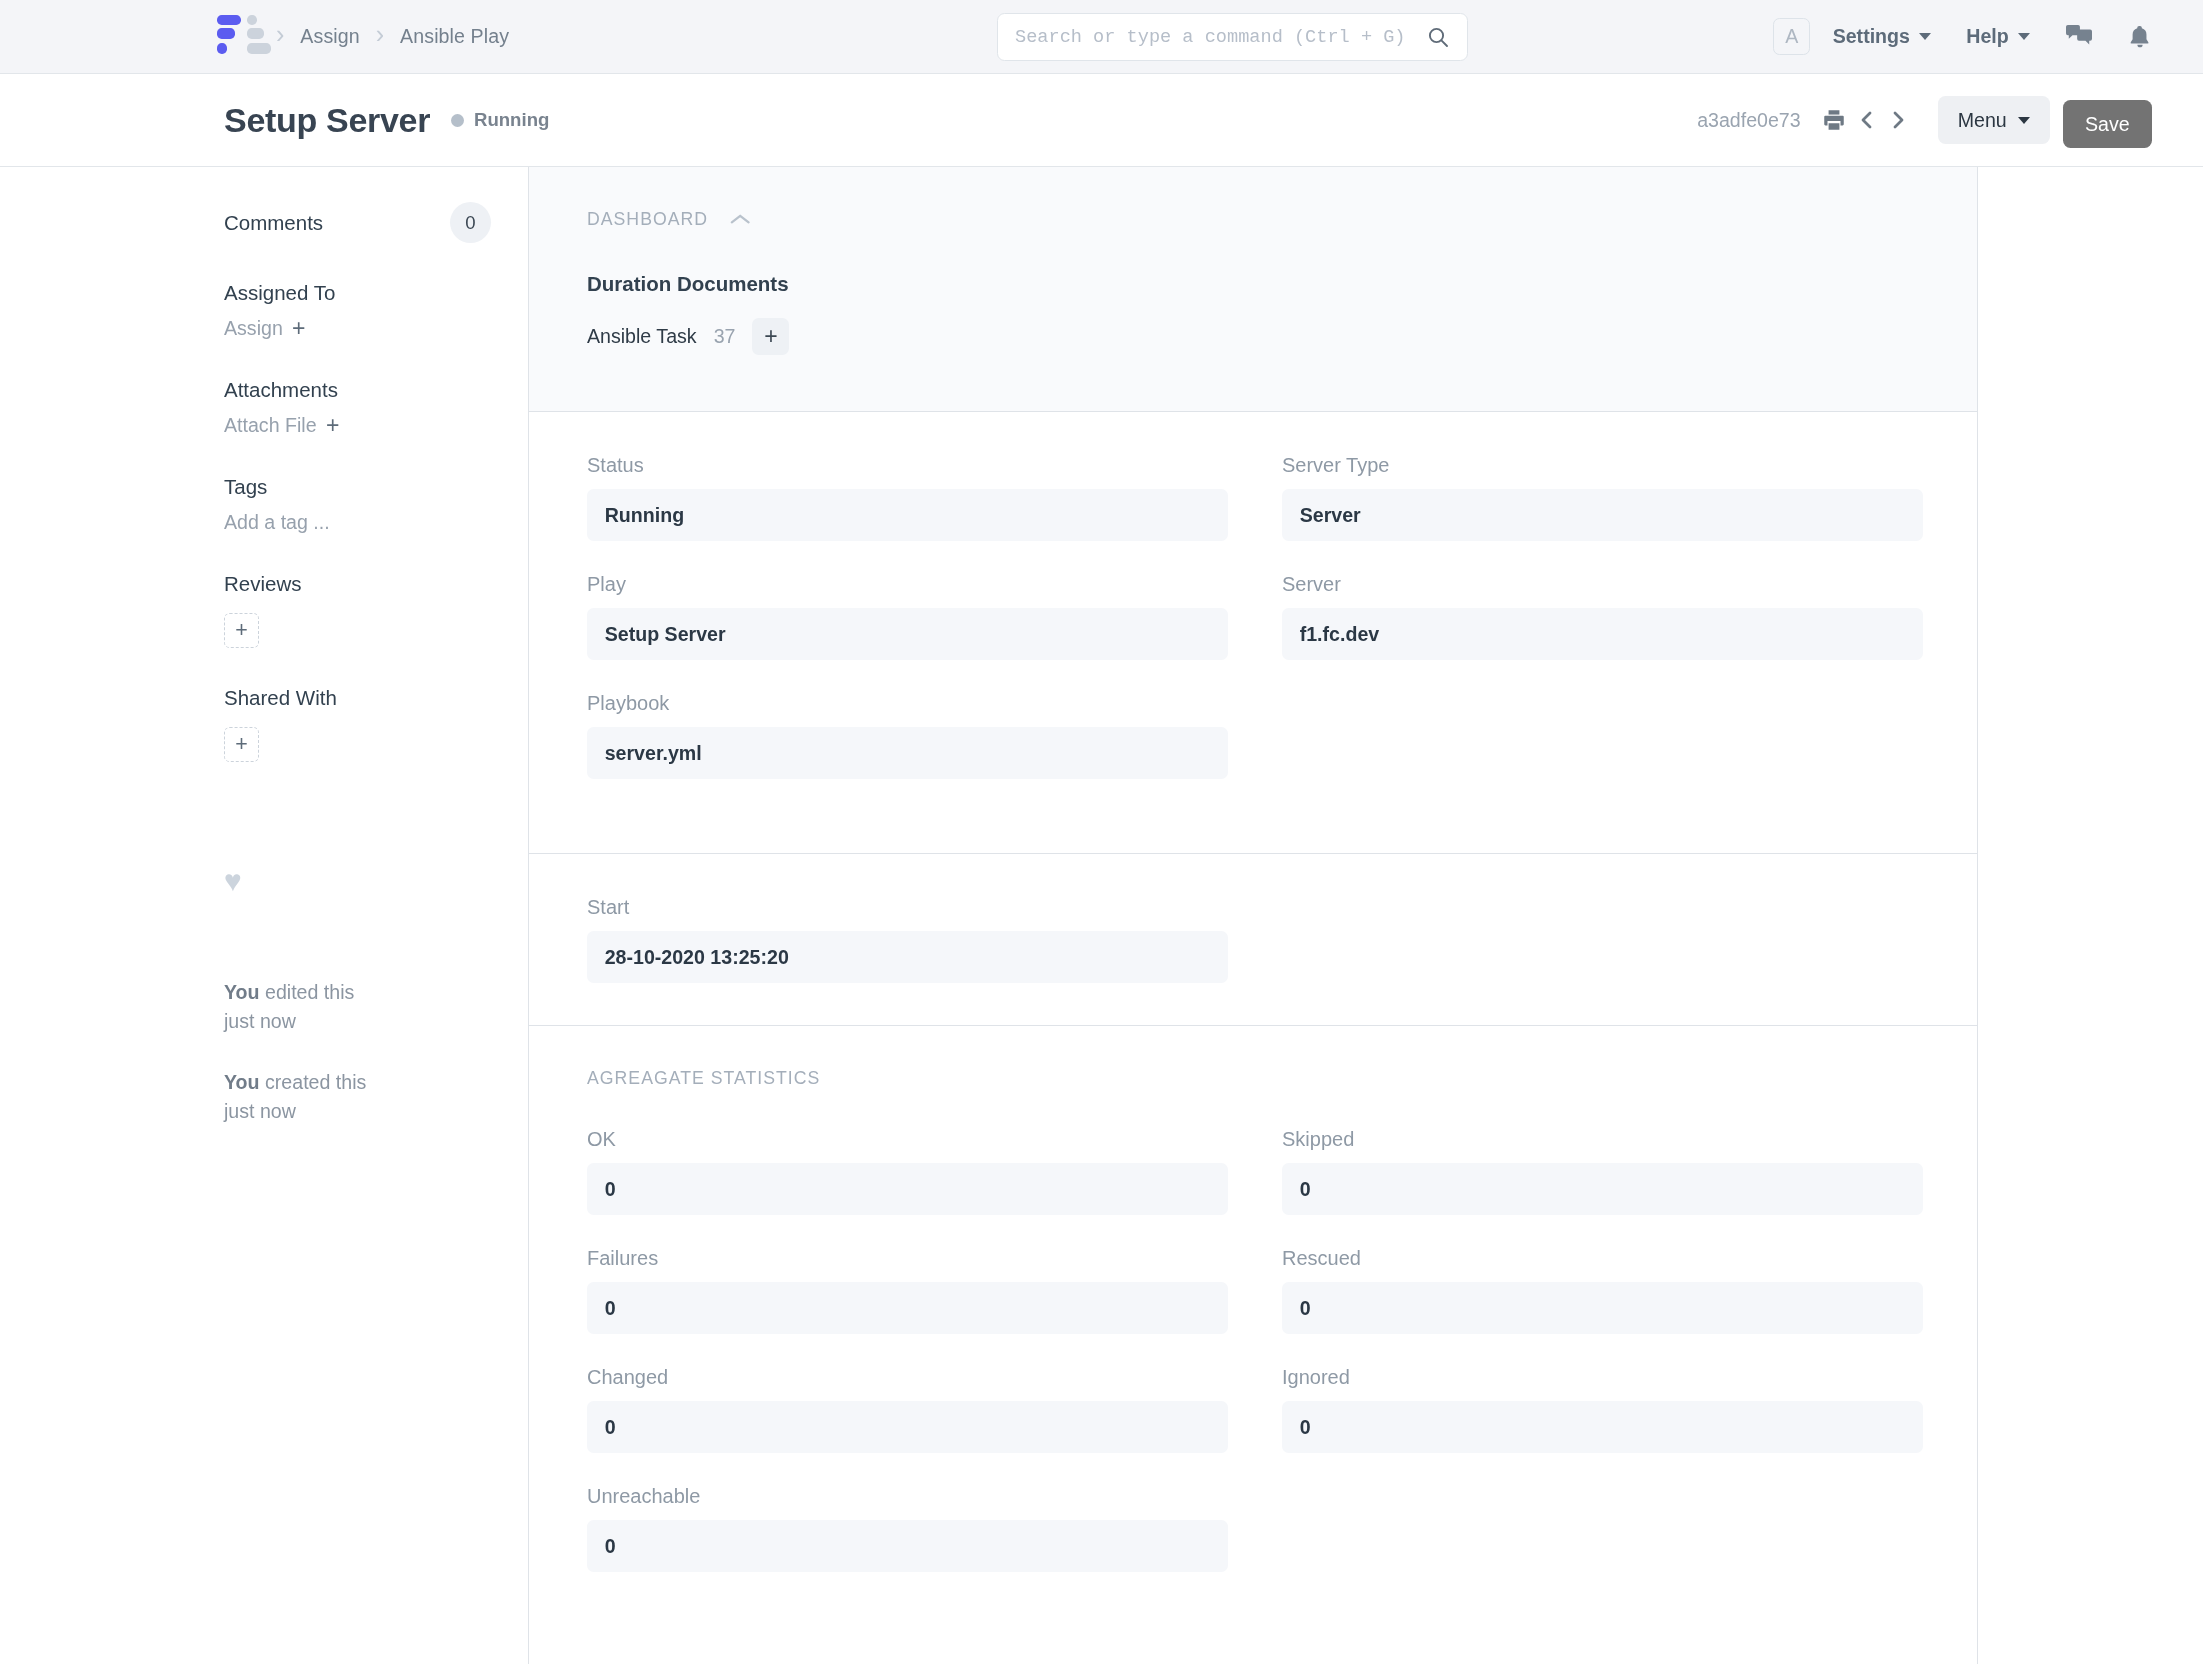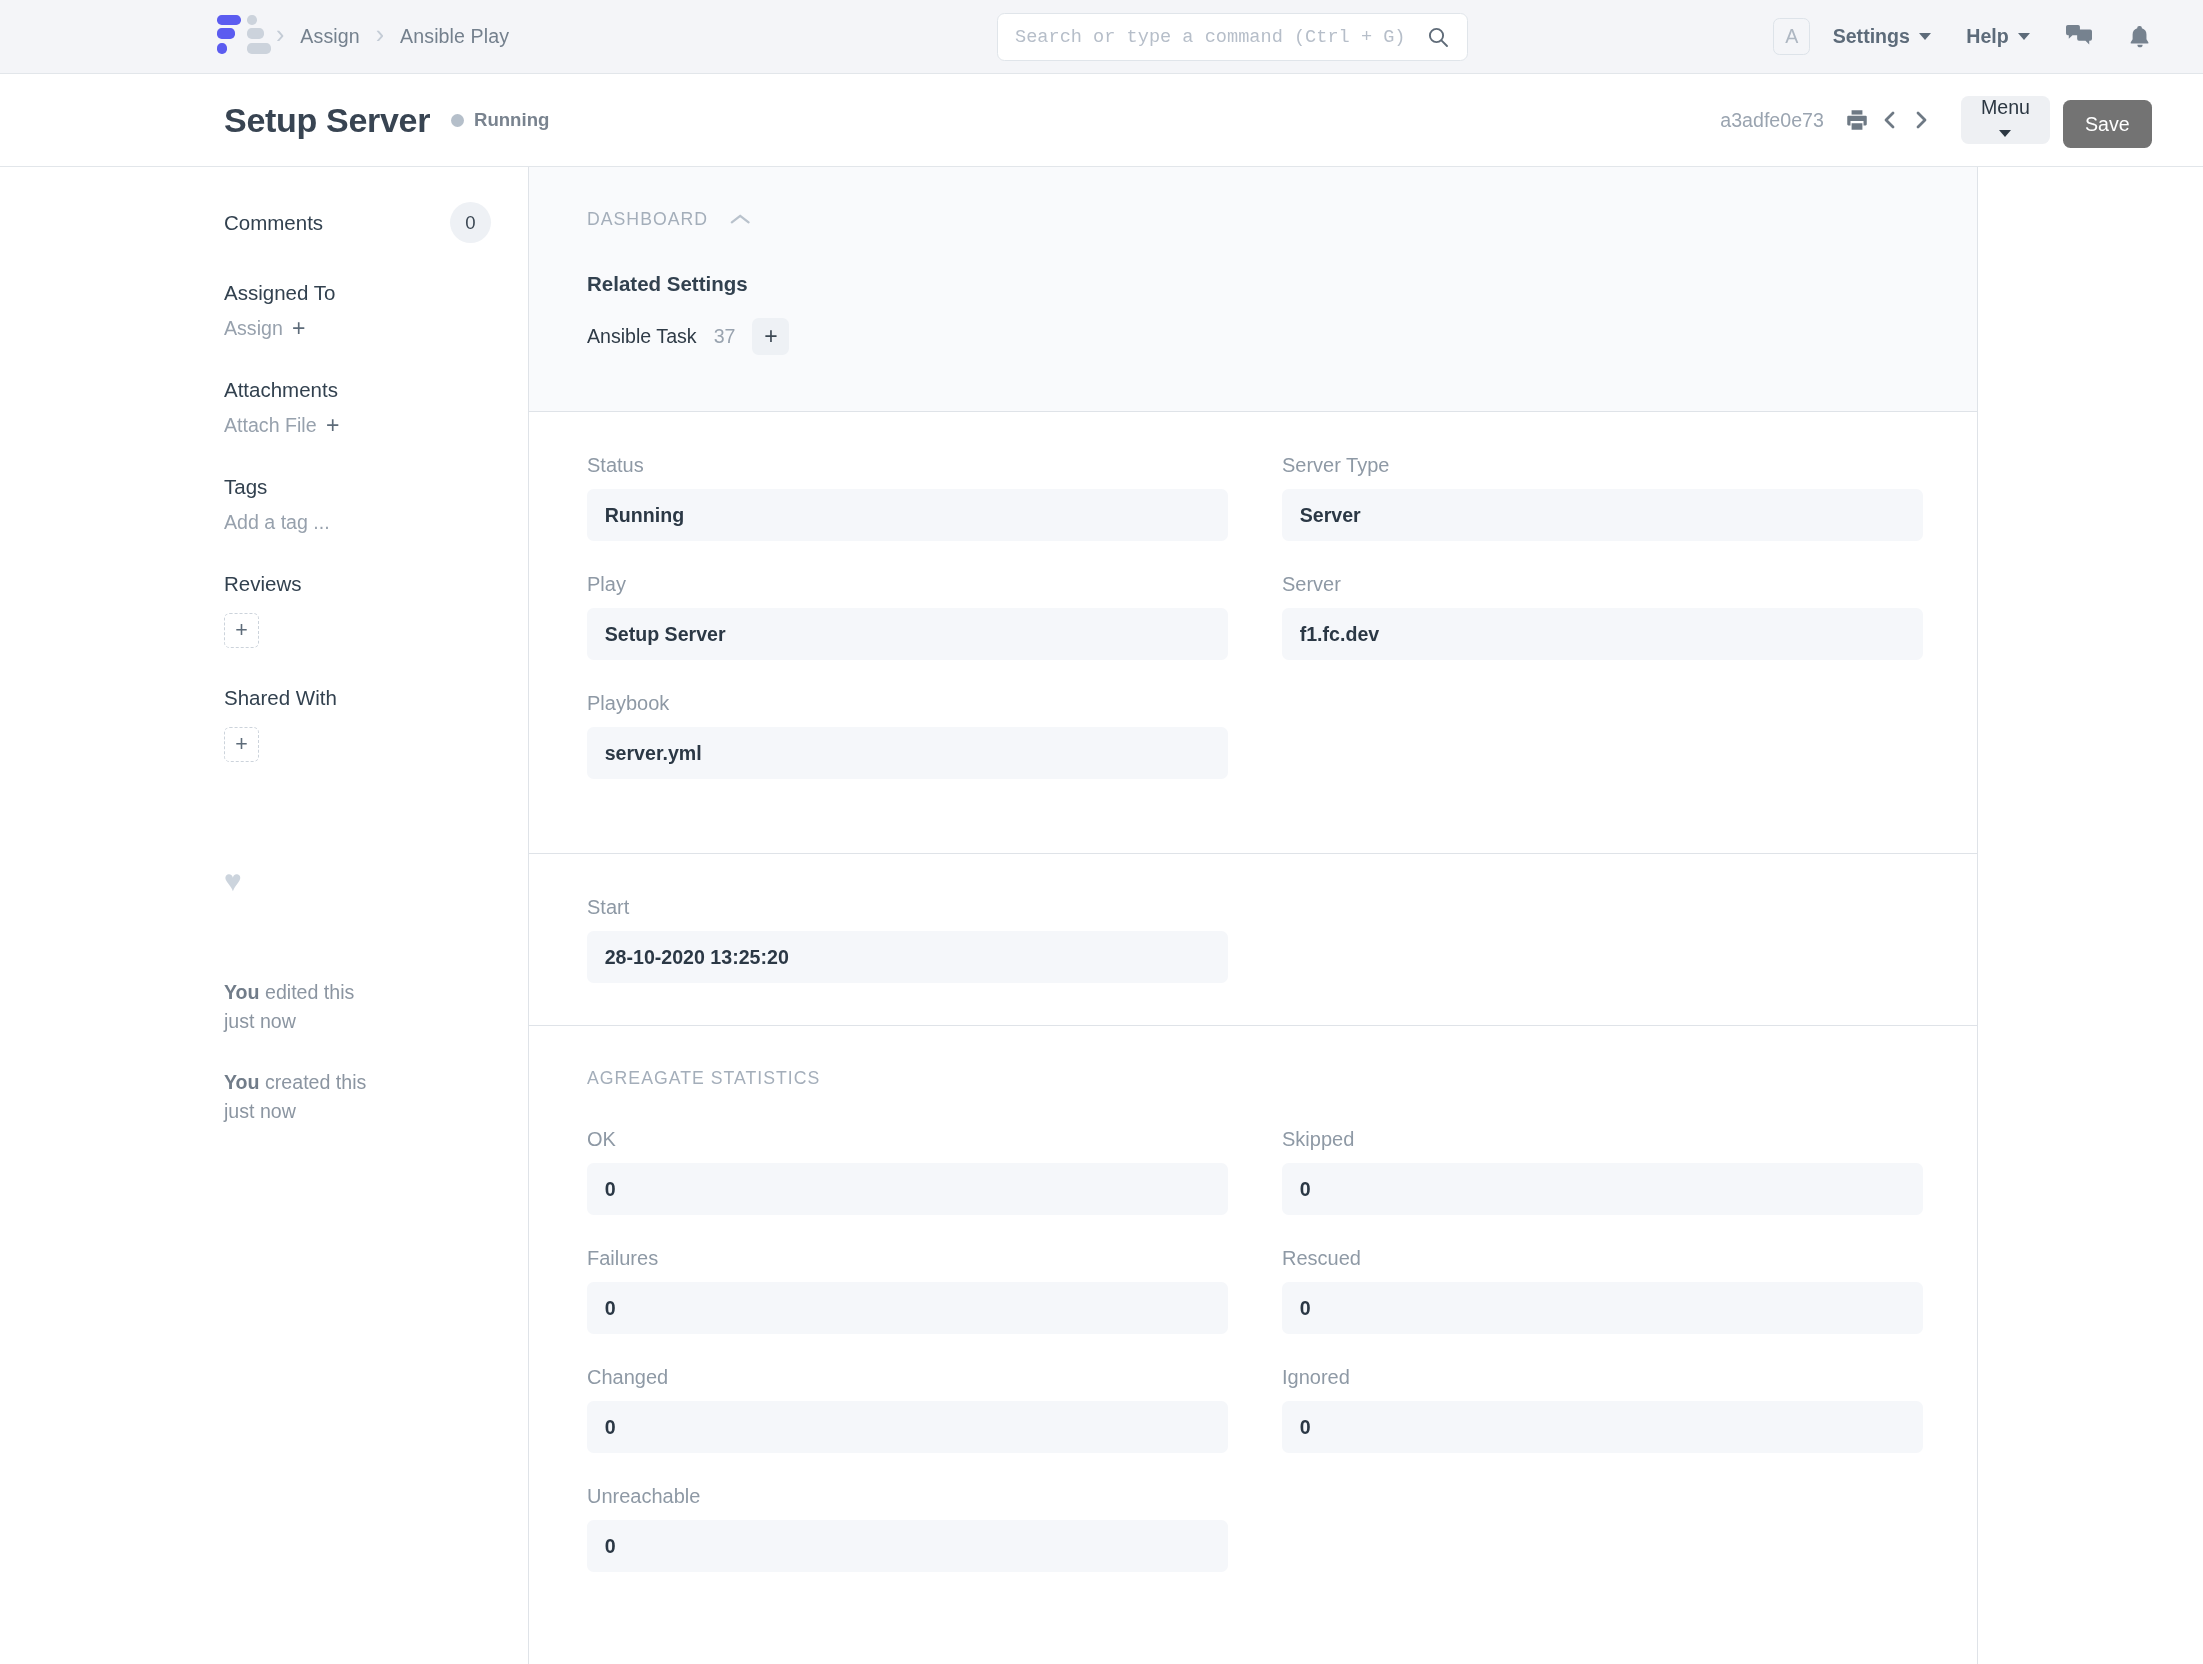--- a/index.html
+++ b/index.html
@@ -160,21 +160,20 @@
   .menu-btn {
     height: 48px;
     background: #eef0f3;
     border: 0; border-radius: 7.5px;
     padding: 0 19.6px;
     display: flex; align-items: center; gap: 11.2px;
     font-family: "Liberation Sans", sans-serif;
     font-size: 19.6px; color: #2c3742;
     margin-left: 20.5px;
     cursor: pointer;
-    flex-direction: column;
   }
   .menu-btn .caret { border-top-color: #2c3742; }
   .save-btn {
     height: 48px;
     background: #737373;
     border: 0; border-radius: 7.5px;
     padding: 0 22.4px;
     font-family: "Liberation Sans", sans-serif;
     font-size: 19.6px; color: #fff;
     margin-left: 13px;
@@ -476,21 +475,21 @@
 
     <div class="sect dash">
       <div class="sect-label">
         <span>DASHBOARD</span>
         <span class="collapse-chev">
           <svg width="22.4" height="15" viewBox="0 0 24 16" fill="none" stroke="currentColor" stroke-width="2.4" stroke-linecap="round" stroke-linejoin="round">
             <polyline points="3,11 12,4 21,11"></polyline>
           </svg>
         </span>
       </div>
-      <div class="rel-title">Related Settings</div>
+      <div class="rel-title">Duration Documents</div>
       <div class="rel-row">
         <span class="rel-name">Ansible Task</span>
         <span class="rel-count">37</span>
         <span class="rel-add">+</span>
       </div>
     </div>
 
     <div class="sect">
       <div class="grid2">
         <div class="field">

